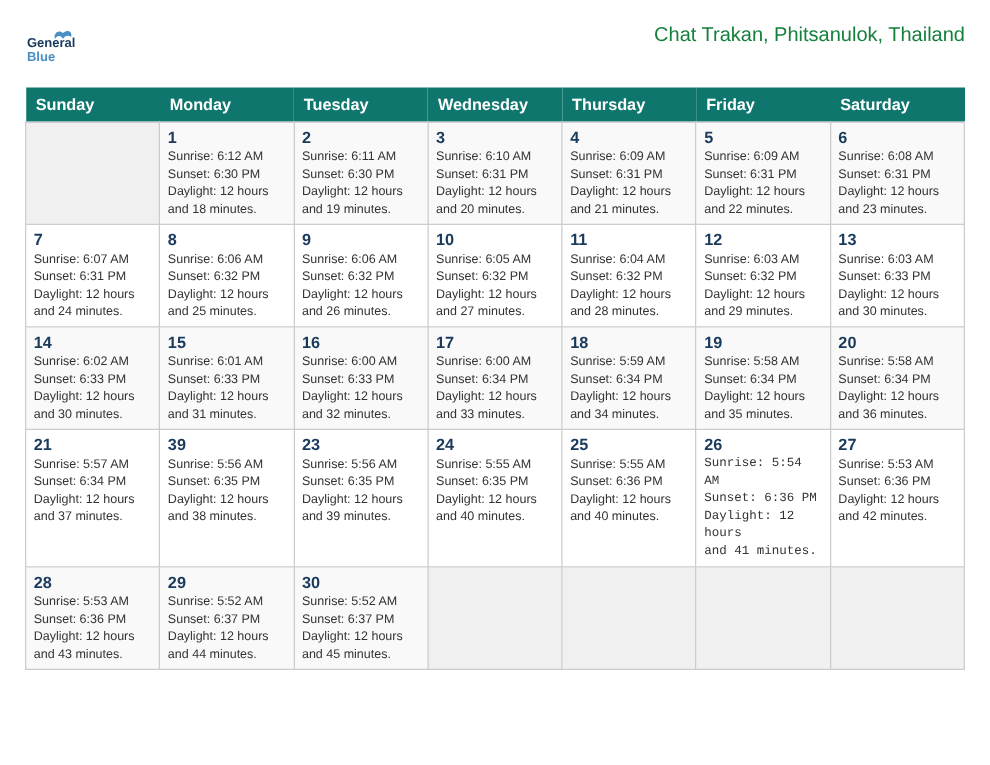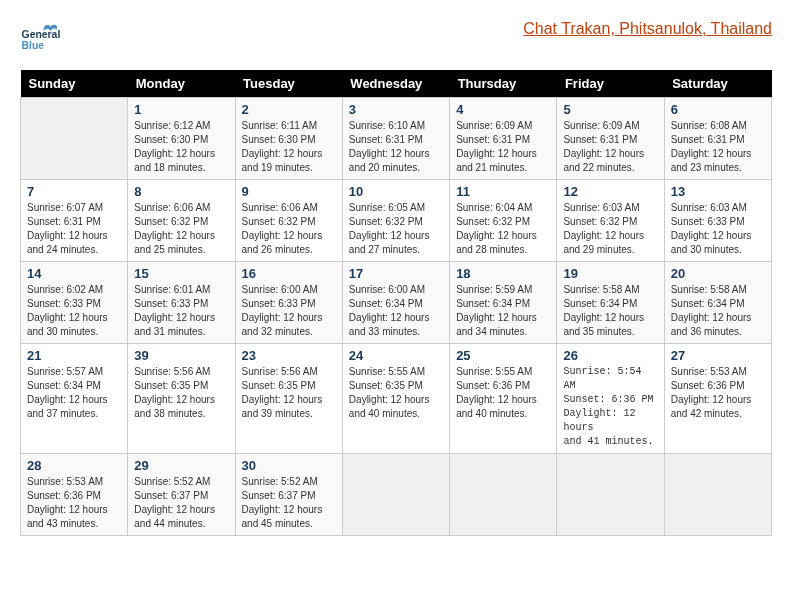--- a/index.html
+++ b/index.html
@@ -19,30 +19,29 @@
     .title-block {
       text-align: right;
     }
     .month-title {
       font-size: 36px;
       font-weight: bold;
       color: #1a3a5c;
     }
     .location {
       font-size: 16px;
-      color: #c2410c;
-      text-decoration: underline;
+      color: #15803d;
     }
     .calendar {
       width: 100%;
       border-collapse: collapse;
       font-size: 11px;
     }
     .calendar thead th {
-      background-color: #000000;
+      background-color: #0f766e;
       color: #fff;
       text-align: left;
       padding: 6px 8px;
       font-size: 13px;
       font-weight: bold;
     }
     .calendar tbody td {
       border: 1px solid #ccc;
       vertical-align: top;
       padding: 4px 6px;

